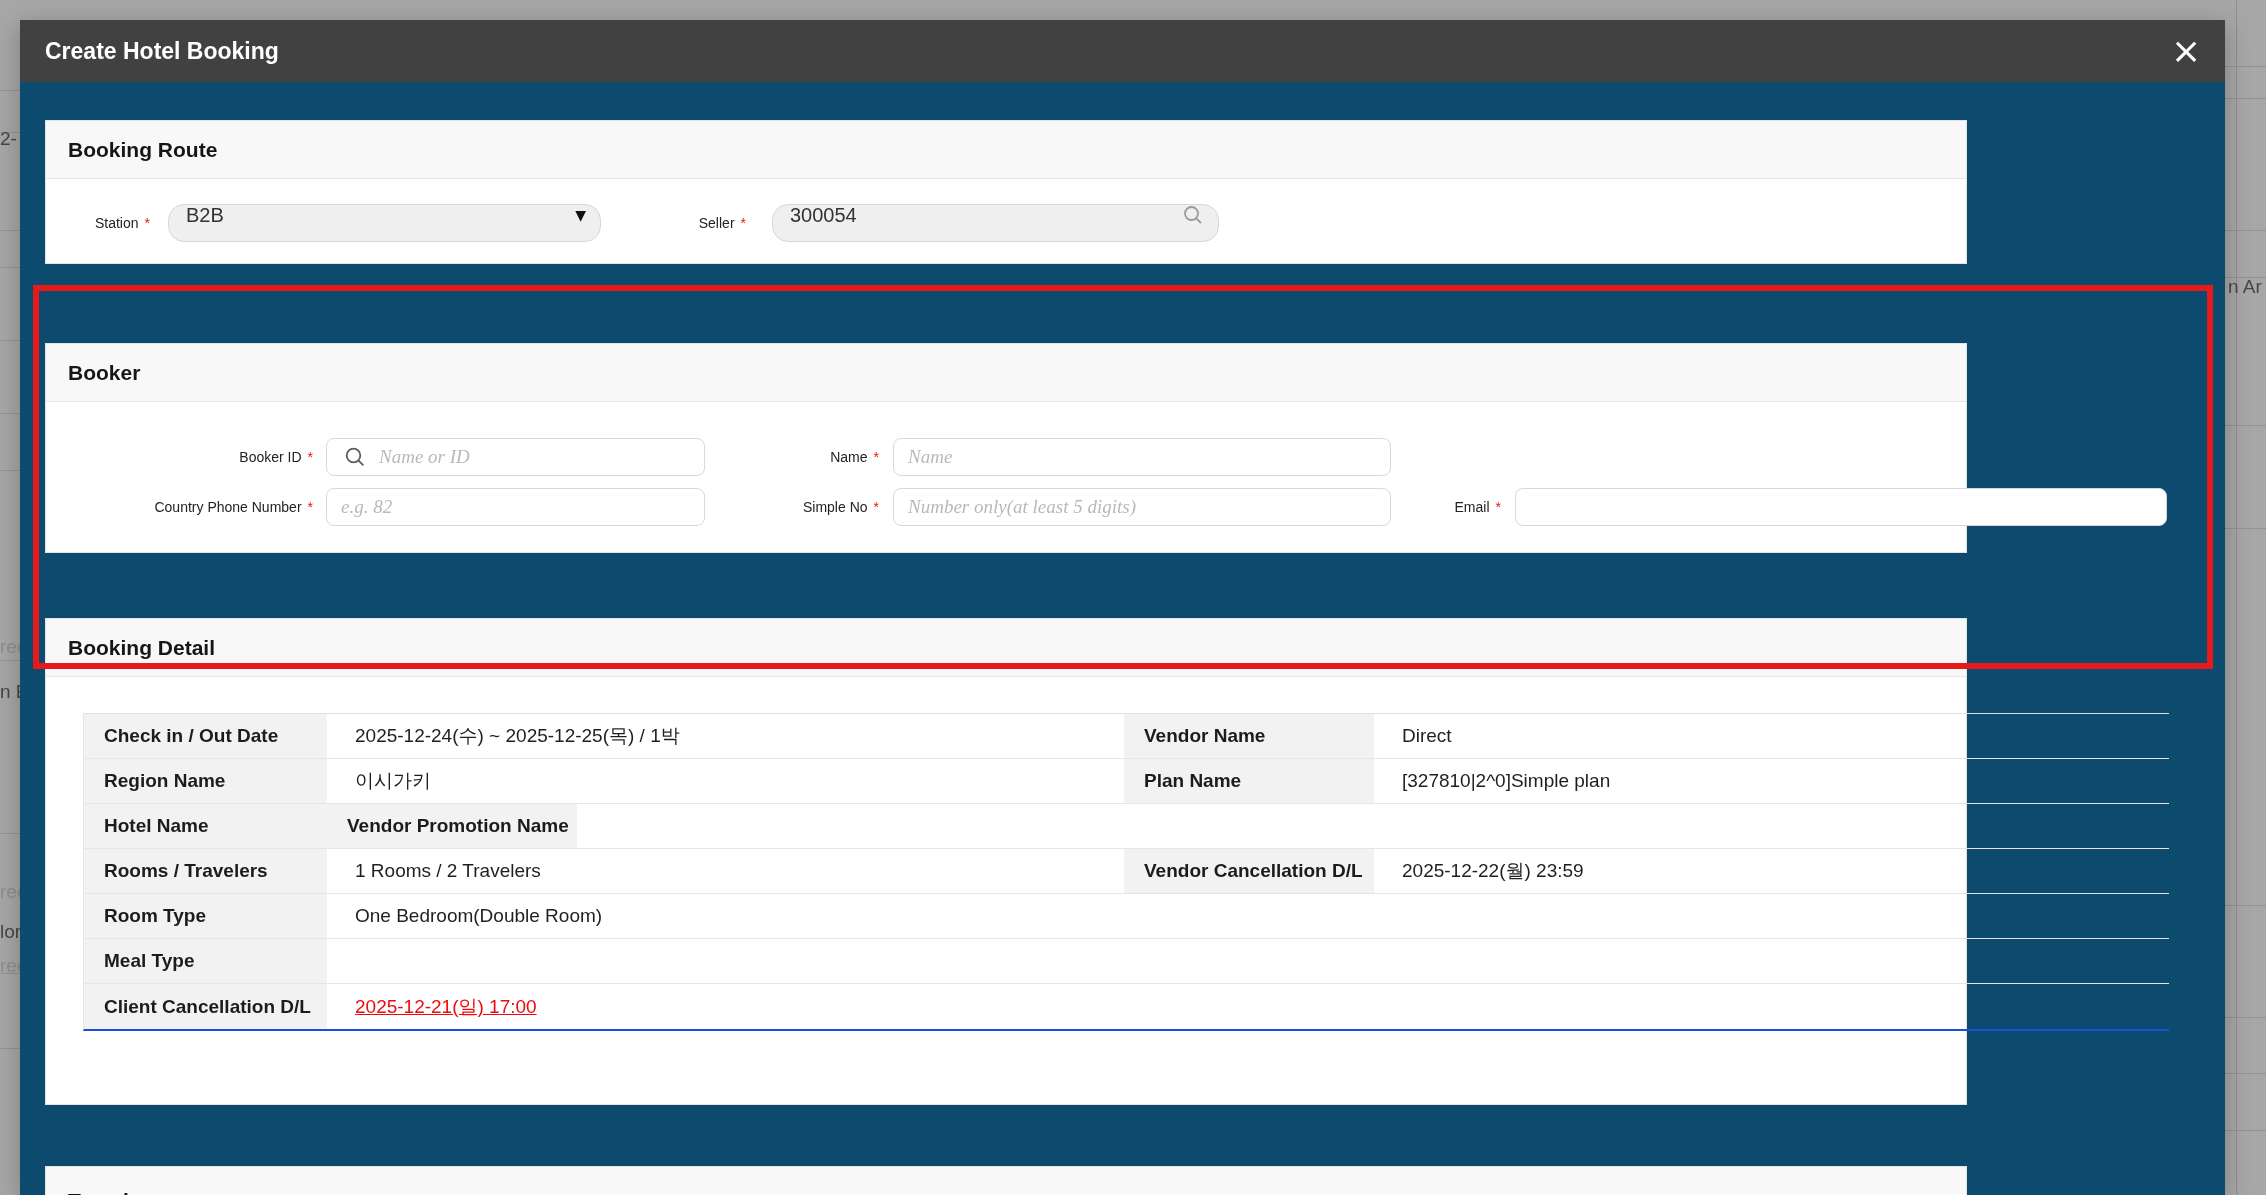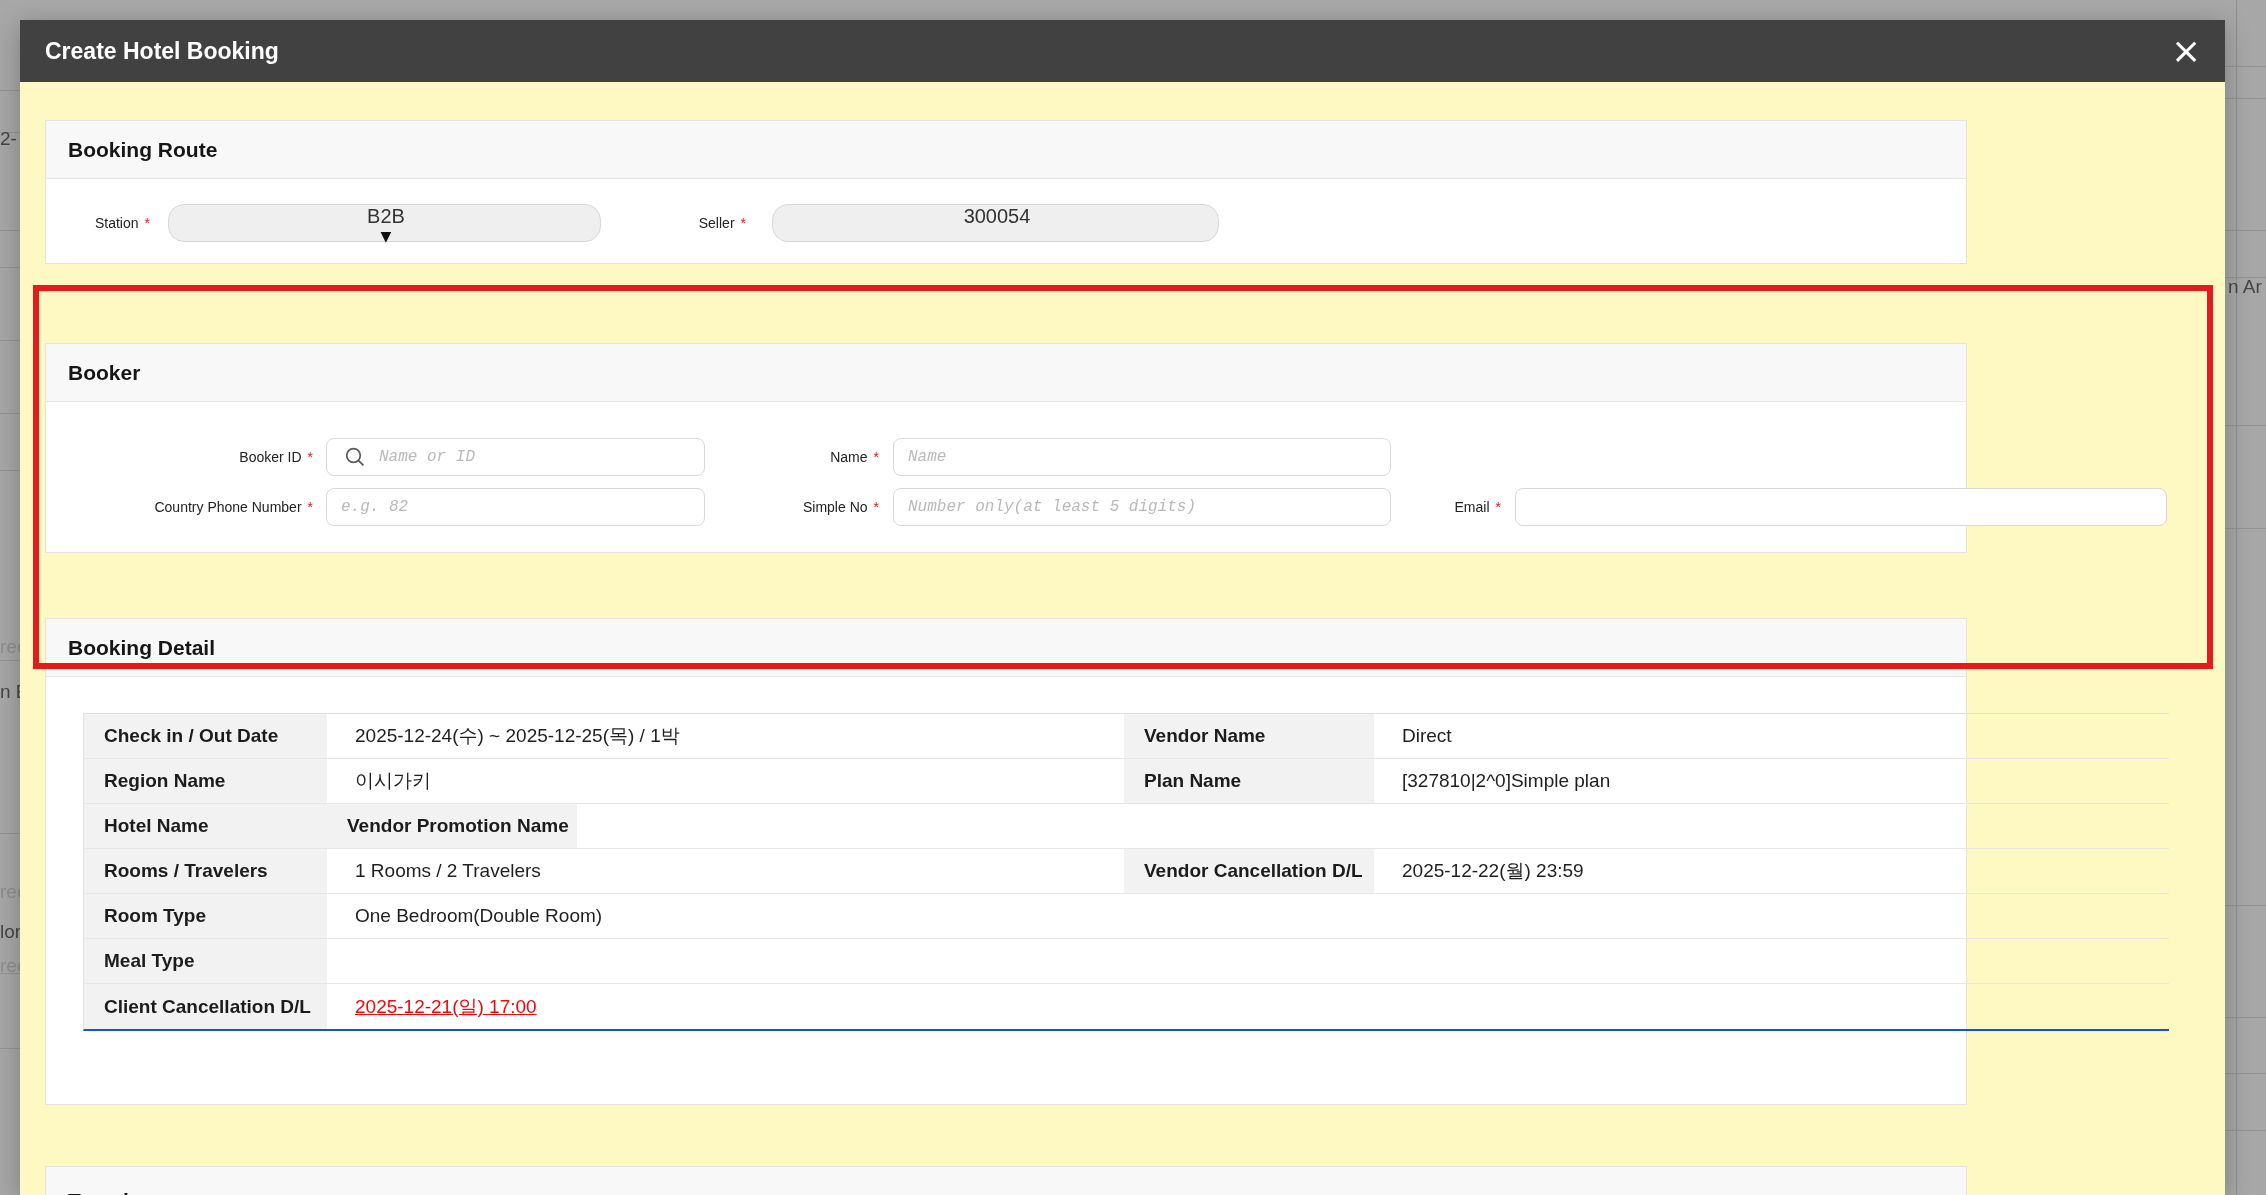--- a/index.html
+++ b/index.html
@@ -8,47 +8,47 @@
          font-family:"Liberation Sans",sans-serif;color:#222;background:#a7a7a7;}
   
   .bg-line{position:absolute;height:1px;background:#939393;}
   .bg-line.left{left:0;width:20px;}
   .bg-line.right{left:2225px;width:41px;}
   .bg-vline{position:absolute;top:0;width:1px;height:1195px;left:2236px;background:#8f8f8f;}
   .bg-frag{position:absolute;font-size:19px;line-height:22px;white-space:nowrap;}
   .bg-frag.dark{color:#464646;}
   .bg-frag.light{color:#8e8e8e;}
   
-  #modal{position:absolute;left:20px;top:20px;width:2205px;height:1175px;background:#fef9c3;
+  #modal{position:absolute;left:20px;top:20px;width:2205px;height:1175px;background:#0c4a6e;
          overflow:hidden;box-shadow:0 6px 24px rgba(0,0,0,.25);}
   #modal-header{position:absolute;left:0;top:0;width:100%;height:62px;background:#414141;}
   #modal-title{position:absolute;left:25px;top:0;line-height:62px;color:#ffffff;
                font-size:23px;font-weight:700;}
   #modal-close{position:absolute;right:16px;top:8px;width:46px;height:46px;border:none;
                background:transparent;color:#ffffff;font-size:36px;line-height:44px;
                text-align:center;cursor:pointer;font-family:"DejaVu Sans",sans-serif;padding:0;}
   
   .box{position:absolute;left:25px;width:1922px;border:1px solid #e3e3e3;background:#fff;}
   .box-header{height:58px;background:#f8f8f9;border-bottom:1px solid #e6e6e8;
               display:flex;align-items:center;padding-left:22px;}
   .box-title{font-size:21px;font-weight:700;color:#161616;}
   .box-body{position:relative;}
   .req{color:#ef1312;margin-left:6px;}
   .f-label{position:absolute;font-size:14px;color:#232323;line-height:38px;white-space:nowrap;}
   .f-label.r{text-align:right;}
   
   .g-field{position:absolute;height:38px;background:#efefef;border:1px solid #d8d8d8;
            border-radius:16px;display:flex;align-items:center;padding:0 14px 16px 17px;
-           font-size:20px;color:#333;cursor:pointer;flex-direction:column;}
+           font-size:20px;color:#333;cursor:pointer;}
   .g-field .val{flex:1;}
   .arrow{font-size:14px;color:#111;font-family:"DejaVu Sans",sans-serif;}
   
   .w-input{position:absolute;height:38px;background:#fff;border:1px solid #d9d9d9;
-           border-radius:8px;font-size:16px;color:#333;padding:0 14px;outline:none;
-           font-family:Liberation Mono, monospace;}
+           border-radius:8px;font-size:19px;color:#333;padding:0 14px;outline:none;
+           font-family:Liberation Serif, serif;}
   .w-input::placeholder{color:#b9b9b9;font-style:italic;opacity:1;}
   .w-input.with-icon{padding-left:52px;}
   .mag{position:absolute;pointer-events:none;}
   
   #bd-table{position:absolute;left:37px;top:36px;width:2086px;
             border-top:1px solid #e0e0e0;border-left:1px solid #e4e4e4;
             border-bottom:2px solid #1d4ed8;}
   .t-row{display:flex;height:45px;border-bottom:1px solid #e6e6e6;}
   .t-row:last-child{border-bottom:none;}
   .t-cell{display:flex;align-items:center;font-size:19px;overflow:hidden;white-space:nowrap;}

